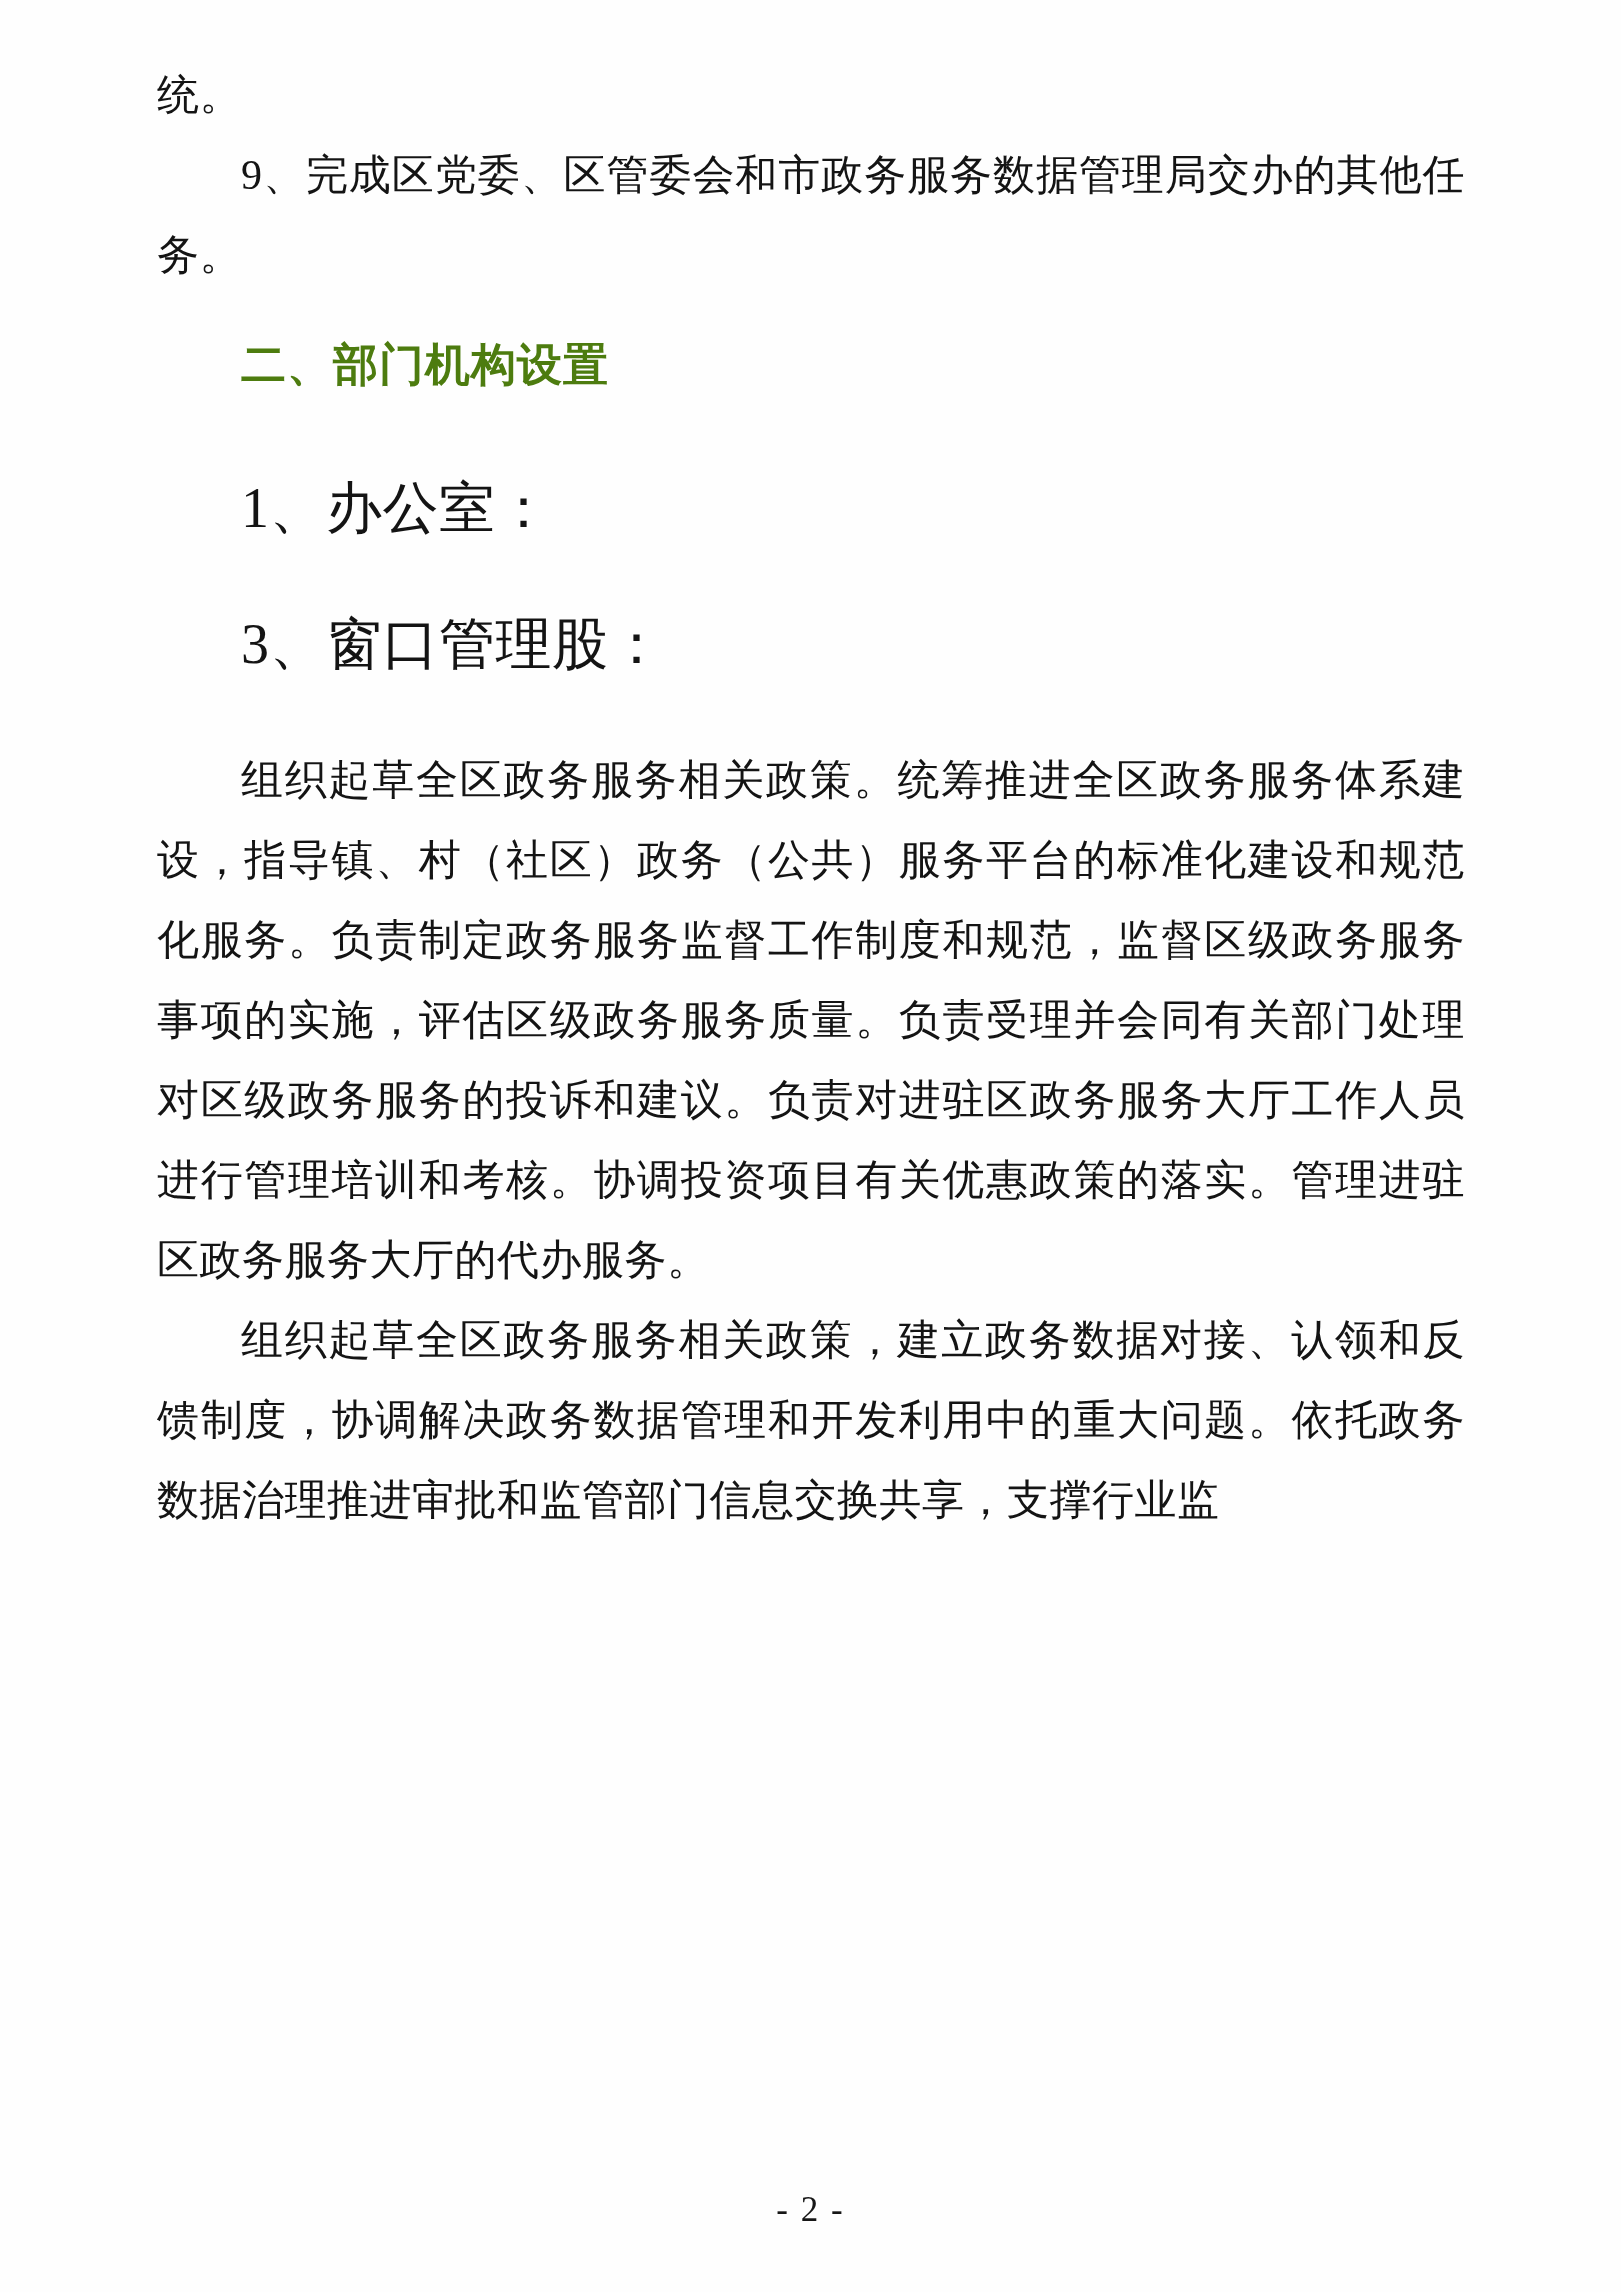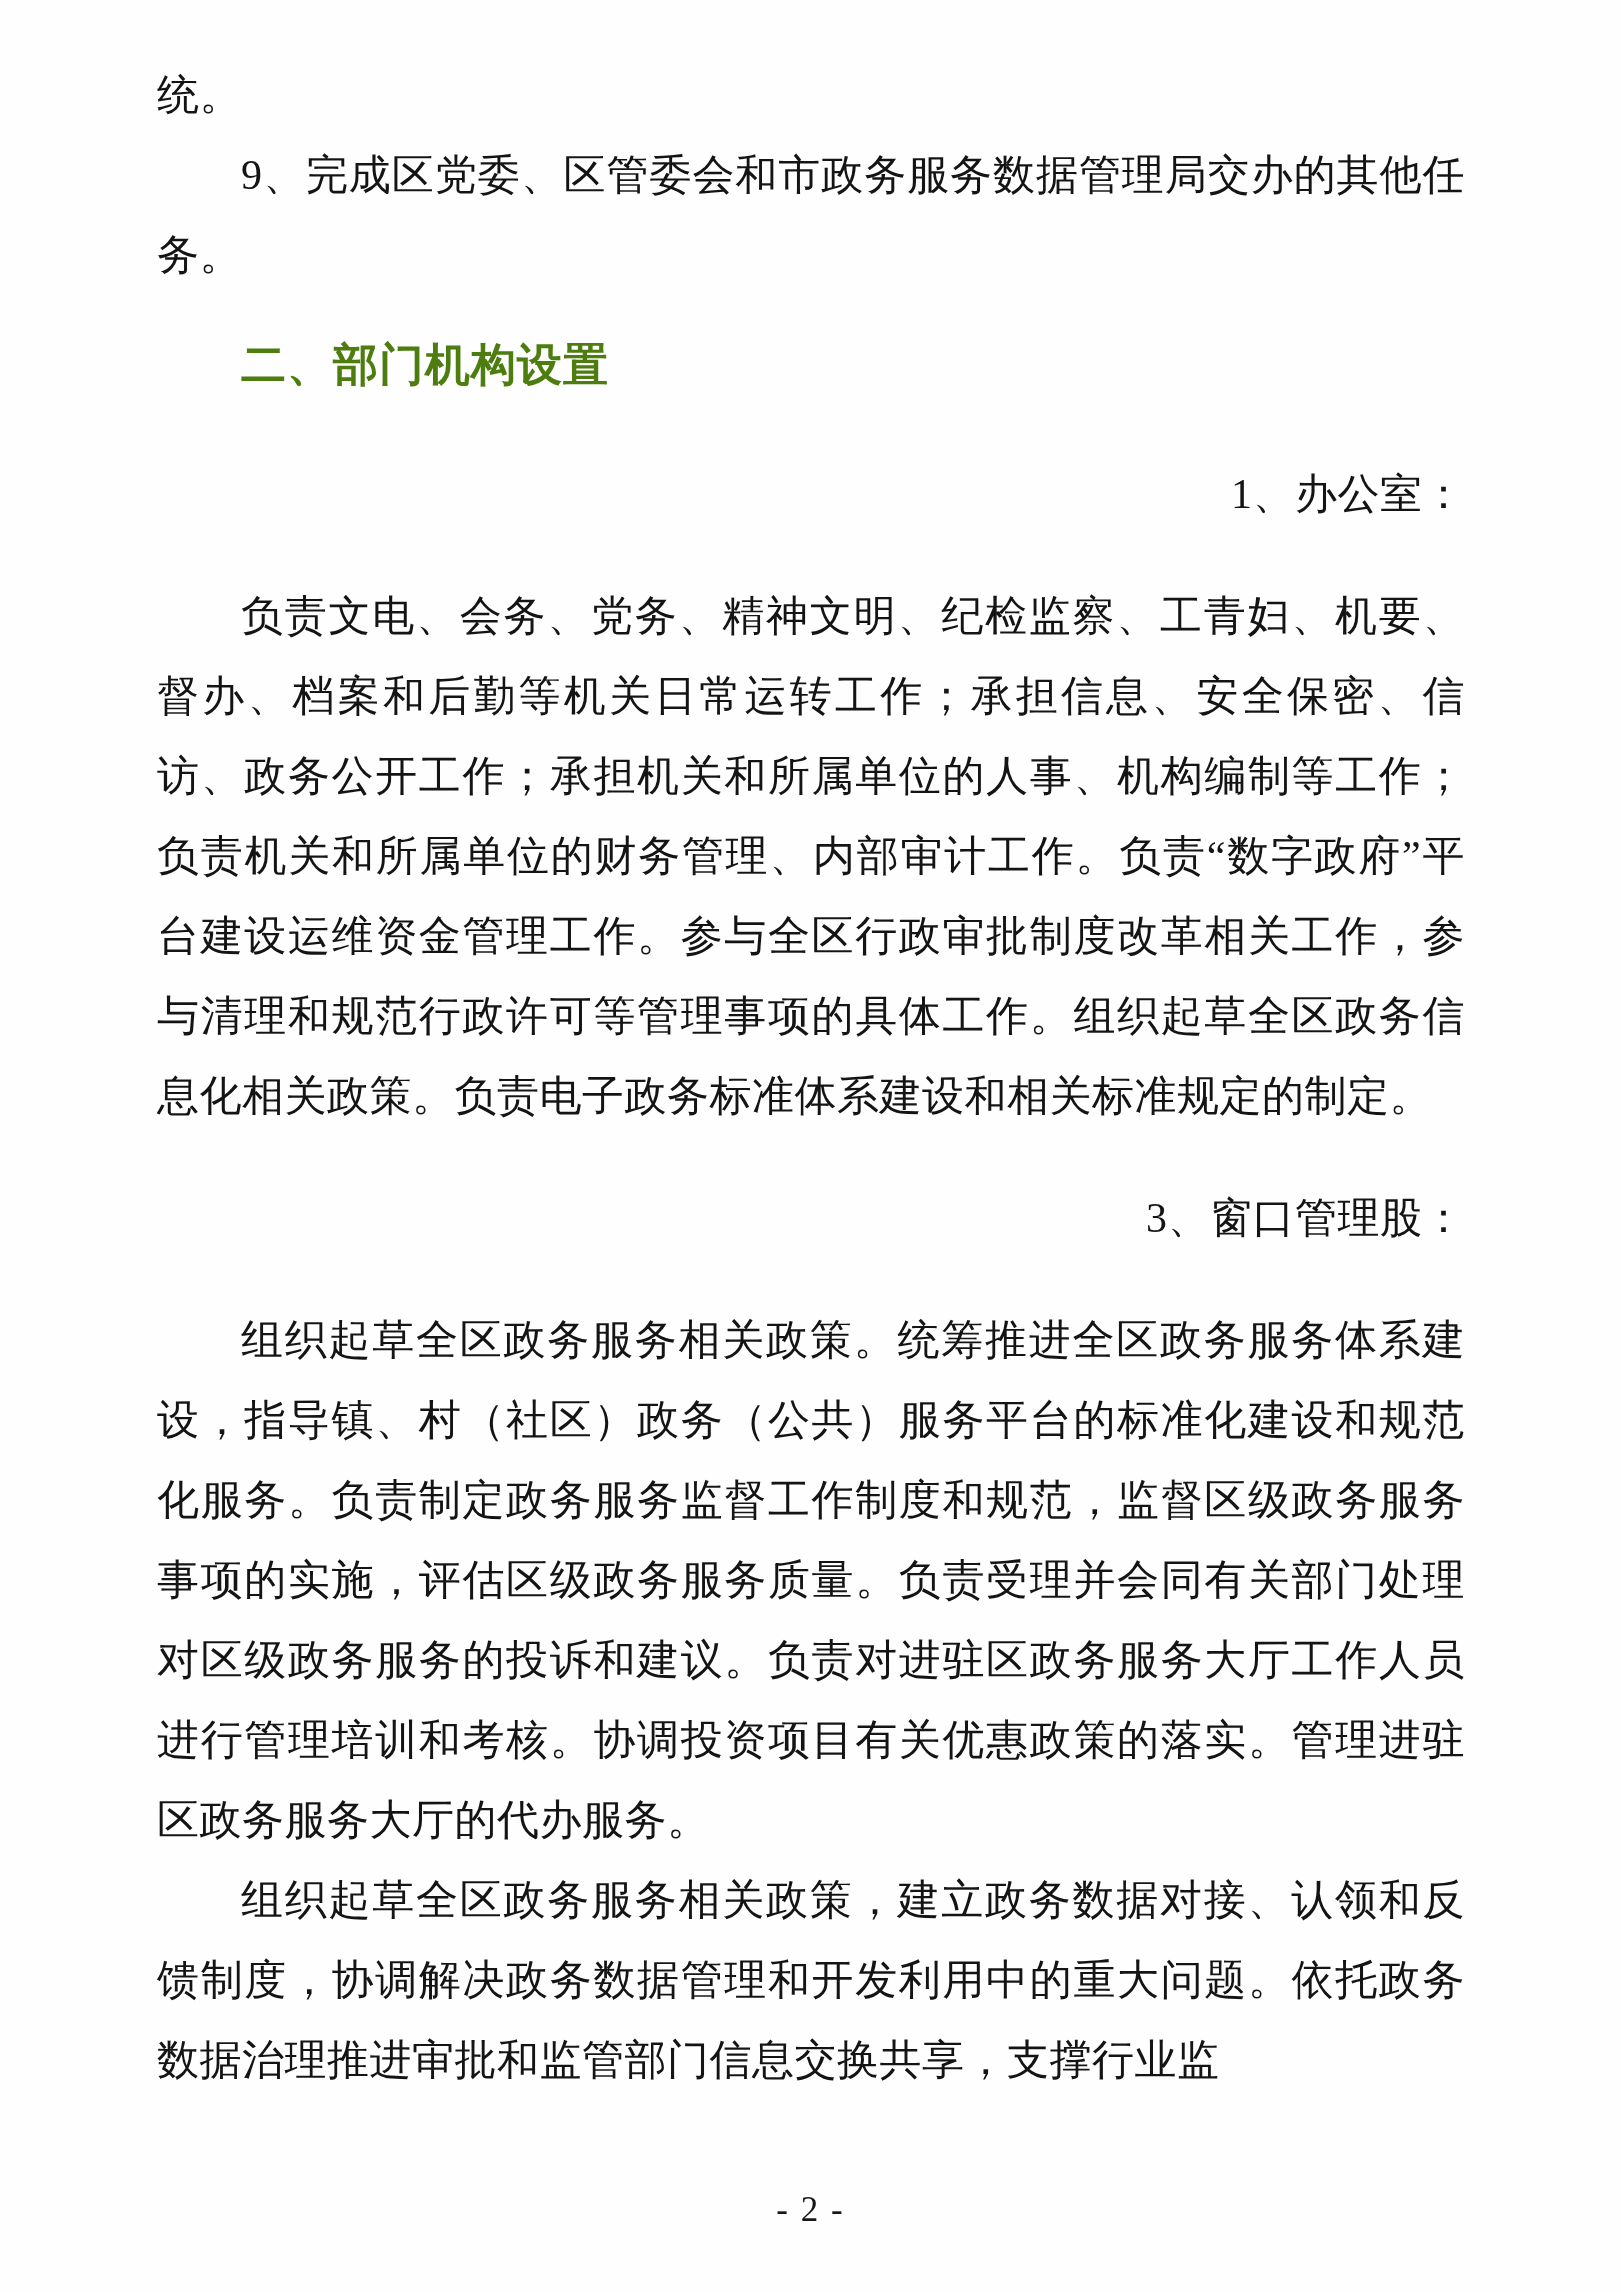--- a/index.html
+++ b/index.html
@@ -54,27 +54,26 @@
     line-height: 94px;
     font-weight: bold;
     letter-spacing: 1px;
     text-indent: 84px;
     margin: 13.7px 0 9.8px 0;
     font-family: "Liberation Sans", "DejaVu Sans", sans-serif;
     color: #4d7c0f;
   }
 
   .sub-title {
-    font-size: 42px;
+    font-size: 56px;
     line-height: 80px;
     text-indent: 84px;
     letter-spacing: 0.5px;
     font-family: "Liberation Serif", "DejaVu Serif", serif;
     color: #141414;
-    text-align: right;
   }
 
   .spacer-sm { height: 9.8px; }
 
   .page-number {
     position: absolute;
     left: 0;
     right: 0;
     bottom: 63px;
     text-align: center;
@@ -93,21 +92,20 @@
     <p class="para">统。</p>
 
     <p class="para indent">9、完成区党委、区管委会和市政务服务数据管理局交办的其他任务。</p>
 
     <div class="spacer-sm"></div>
 
     <h2 class="heading">二、部门机构设置</h2>
 
     <p class="sub-title">1、办公室：</p>
 
-    <p class="para indent">负责文电、会务、党务、精神文明、纪检监察、工青妇、机要、督办、档案和后勤等机关日常运转工作；承担信息、安全保密、信访、政务公开工作；承担机关和所属单位的人事、机构编制等工作；负责机关和所属单位的财务管理、内部审计工作。负责“数字政府”平台建设运维资金管理工作。参与全区行政审批制度改革相关工作，参与清理和规范行政许可等管理事项的具体工作。组织起草全区政务信息化相关政策。负责电子政务标准体系建设和相关标准规定的制定。</p>
 
     <p class="sub-title">3、窗口管理股：</p>
 
     <p class="para indent">组织起草全区政务服务相关政策。统筹推进全区政务服务体系建设，指导镇、村（社区）政务（公共）服务平台的标准化建设和规范化服务。负责制定政务服务监督工作制度和规范，监督区级政务服务事项的实施，评估区级政务服务质量。负责受理并会同有关部门处理对区级政务服务的投诉和建议。负责对进驻区政务服务大厅工作人员进行管理培训和考核。协调投资项目有关优惠政策的落实。管理进驻区政务服务大厅的代办服务。</p>
 
 
     <p class="para indent">组织起草全区政务服务相关政策，建立政务数据对接、认领和反馈制度，协调解决政务数据管理和开发利用中的重大问题。依托政务数据治理推进审批和监管部门信息交换共享，支撑行业监</p>
 
   </div>
 

